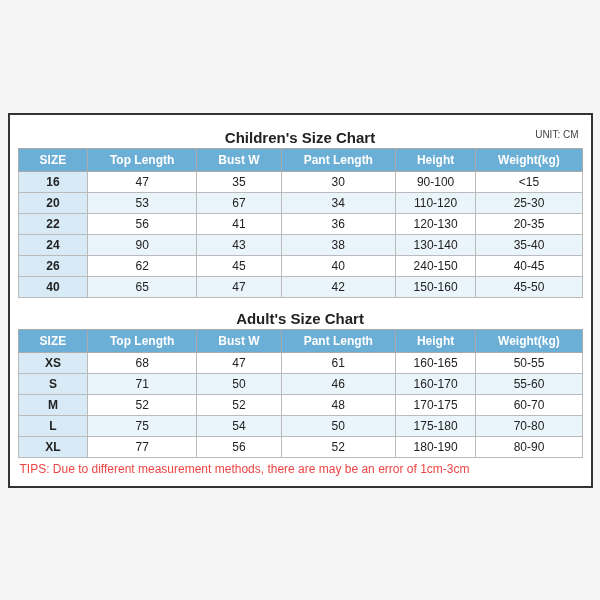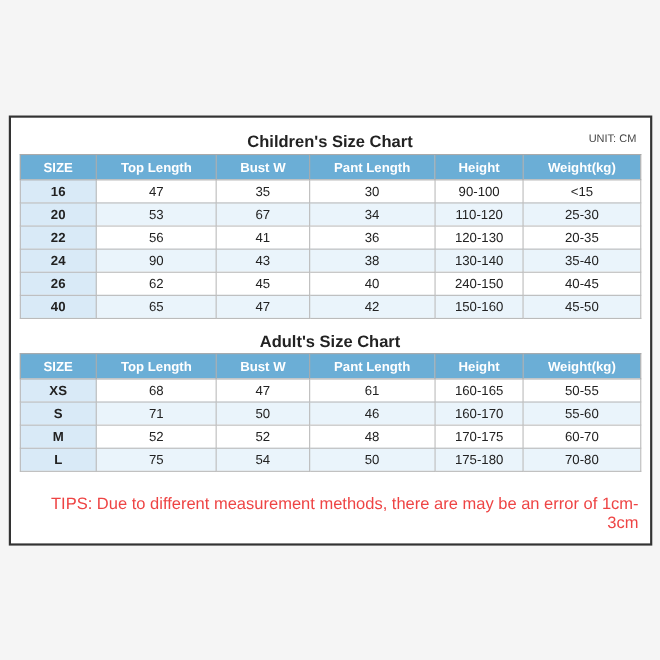--- a/index.html
+++ b/index.html
@@ -58,24 +58,24 @@
       background: #eaf4fb;
     }
     tr:nth-child(odd) td {
       background: #fff;
     }
     .size-col {
       font-weight: bold;
       background: #d9eaf7 !important;
     }
     .tips {
-      text-align: right;
-      font-size: 15px;
+      text-align: left;
+      font-size: 12px;
       color: #e44;
-      padding: 21px 2px 2px 2px;
+      padding: 4px 2px 2px 2px;
     }
     .section-gap {
       height: 6px;
     }
   </style>
 </head>
 <body>
 
 <div class="container">
 
@@ -190,17 +190,25 @@
           <td>60-70</td>
         </tr>
         <tr>
           <td class="size-col">L</td>
           <td>75</td>
           <td>54</td>
           <td>50</td>
           <td>175-180</td>
           <td>70-80</td>
         </tr>
+        <tr>
+          <td class="size-col">XL</td>
+          <td>77</td>
+          <td>56</td>
+          <td>52</td>
+          <td>180-190</td>
+          <td>80-90</td>
+        </tr>
       </tbody>
   </table>
 
   <div class="tips">TIPS: Due to different measurement methods, there are may be an error of 1cm-3cm</div>
 </div>
 
 </body></html>

